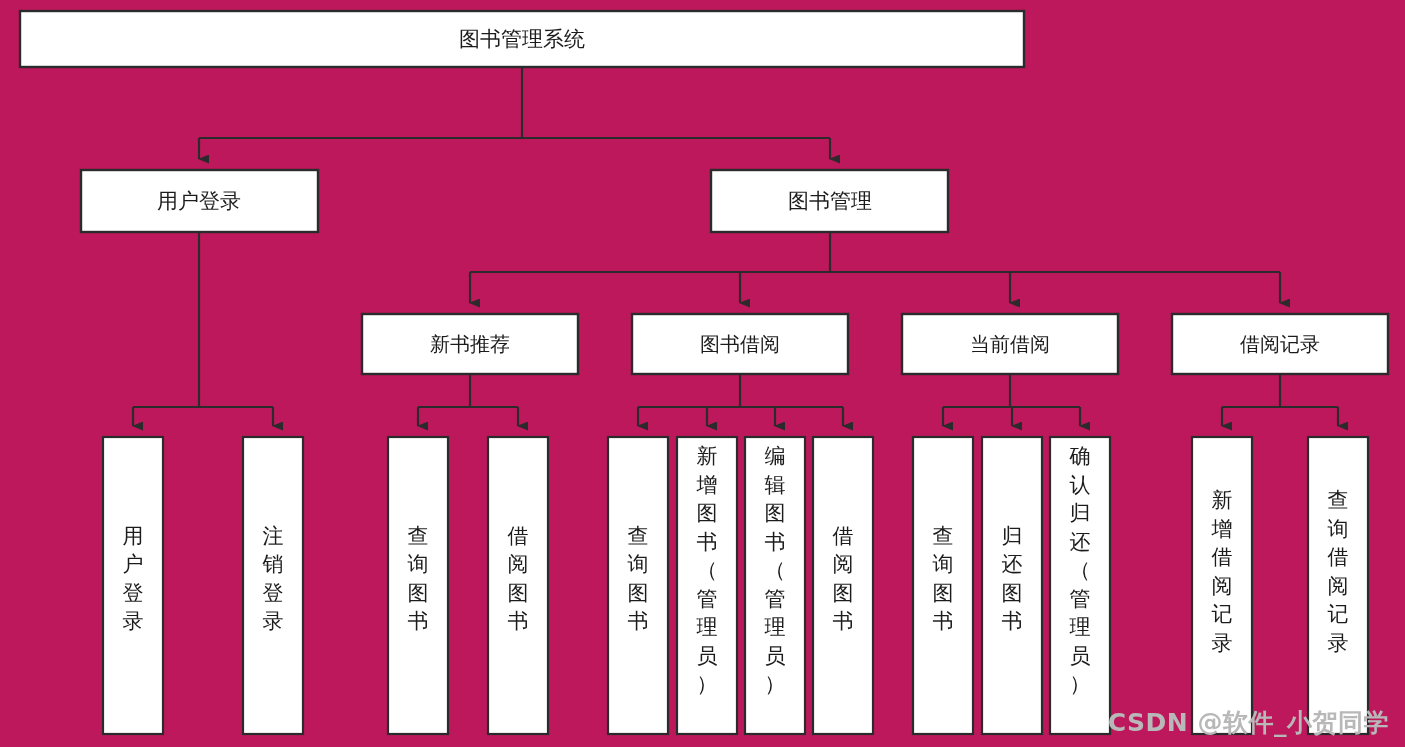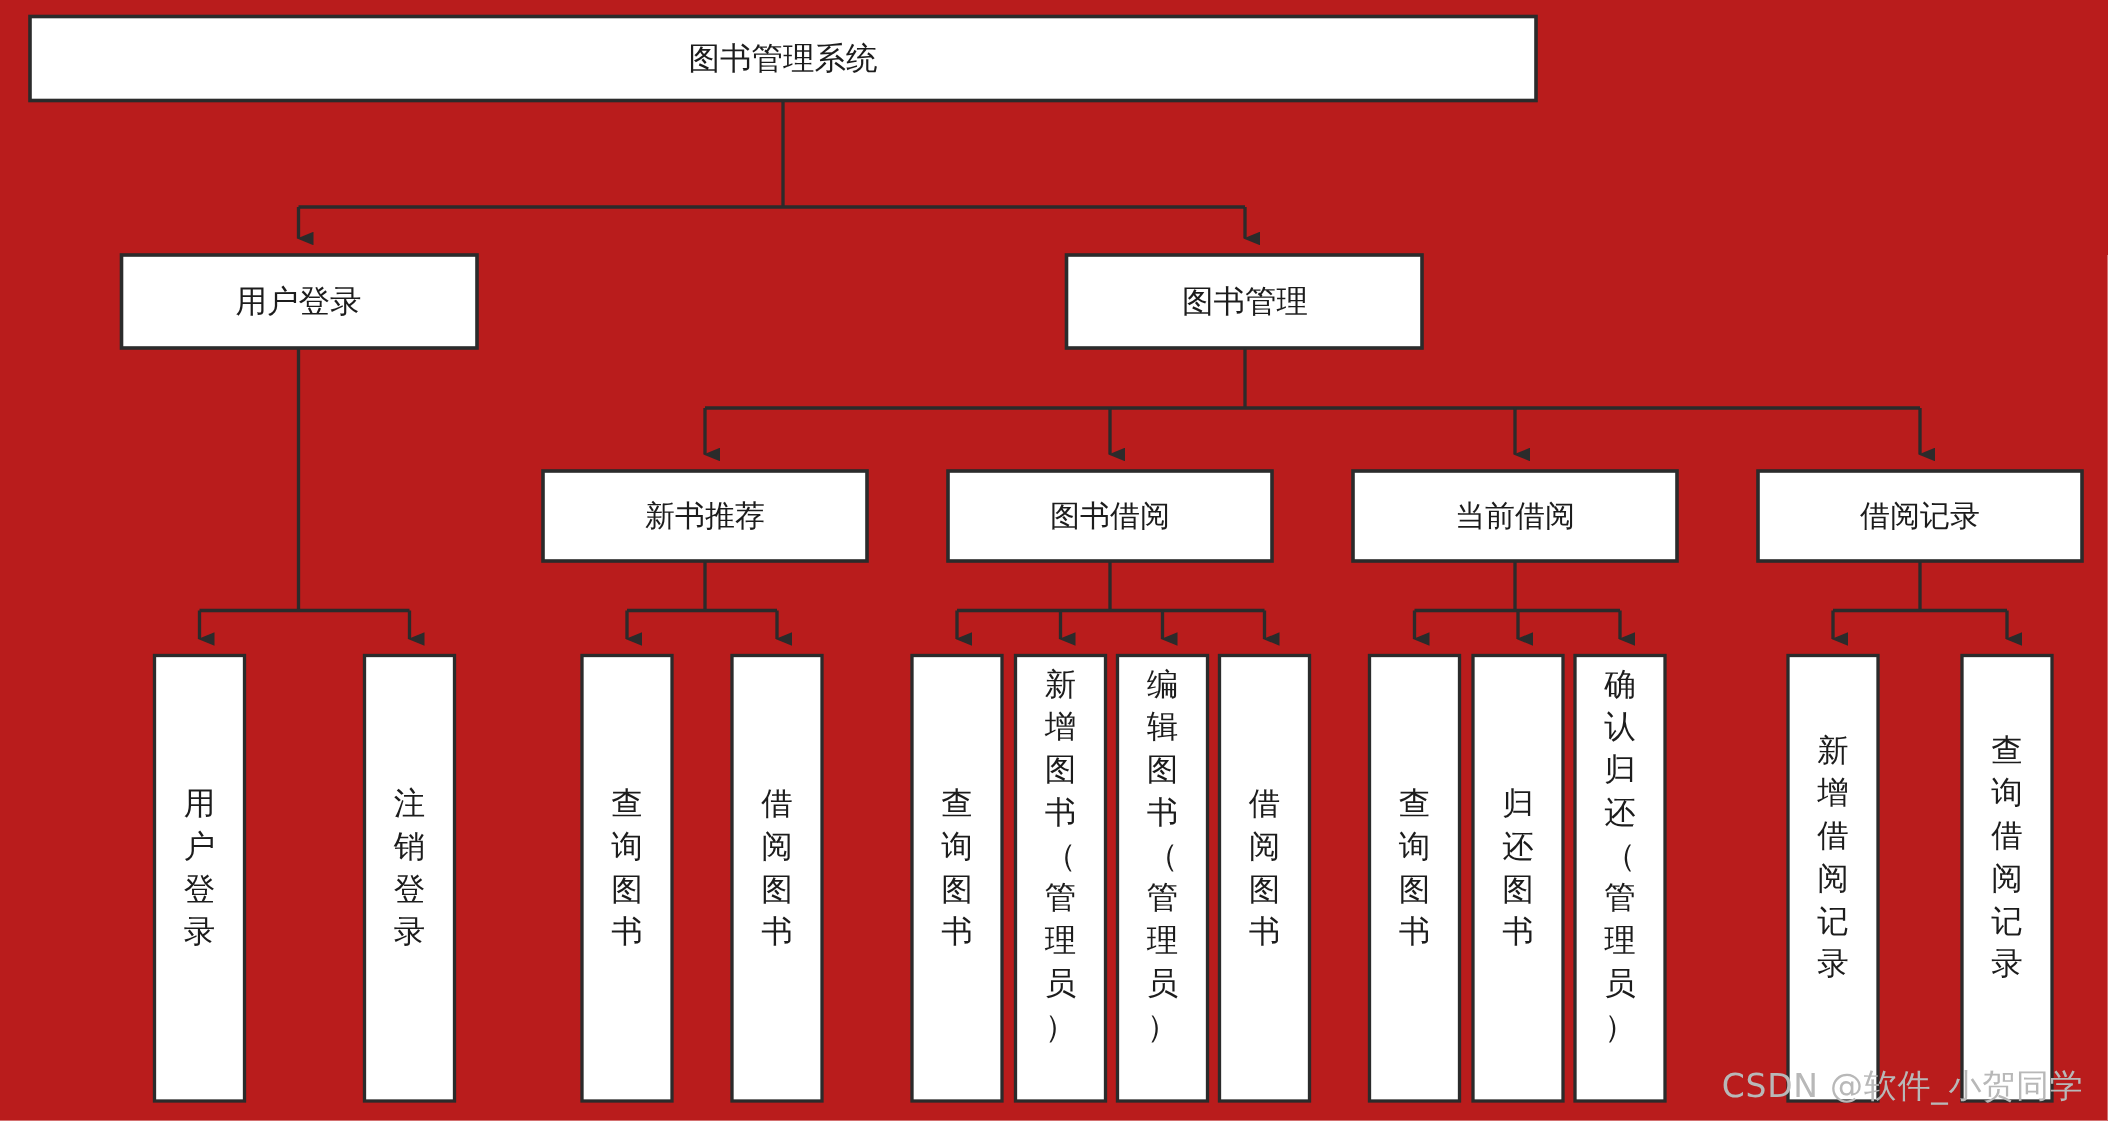--- a/index.html
+++ b/index.html
@@ -11,21 +11,21 @@
   body {
     width: 1405px;
     height: 747px;
     overflow: hidden;
     font-family: "DejaVu Sans", "Liberation Sans", sans-serif;
   }
   #diagram-root {
     position: relative;
     width: 1405px;
     height: 747px;
-    background: #b91c1c;
+    background: #be185d;
   }
   svg#flow {
     position: absolute;
     left: 0;
     top: 0;
     width: 1405px;
     height: 747px;
     display: block;
   }
   .node-rect {
@@ -56,25 +56,26 @@
     font-family: "DejaVu Sans", "Liberation Sans", sans-serif;
     fill: #1c1c1c;
     font-size: 21px;
     text-anchor: middle;
   }
   .watermark {
     position: absolute;
     right: 16px;
     bottom: 8px;
     font-family: "DejaVu Sans", "Liberation Sans", sans-serif;
-    font-size: 22px;
+    font-size: 25px;
     color: #b8b8b8;
     letter-spacing: 0.5px;
     white-space: nowrap;
     user-select: none;
+    font-weight: bold;
   }
 </style>
 </head>
 <body>
 
 <div id="diagram-root">
 
   <svg id="flow" viewBox="0 0 1405 747" xmlns="http://www.w3.org/2000/svg">
 
     <defs>

